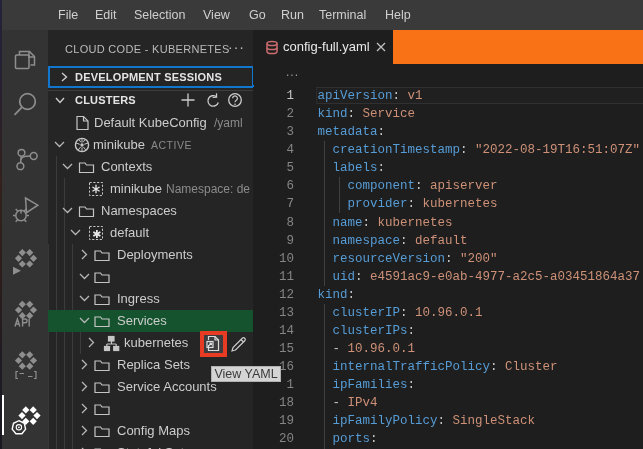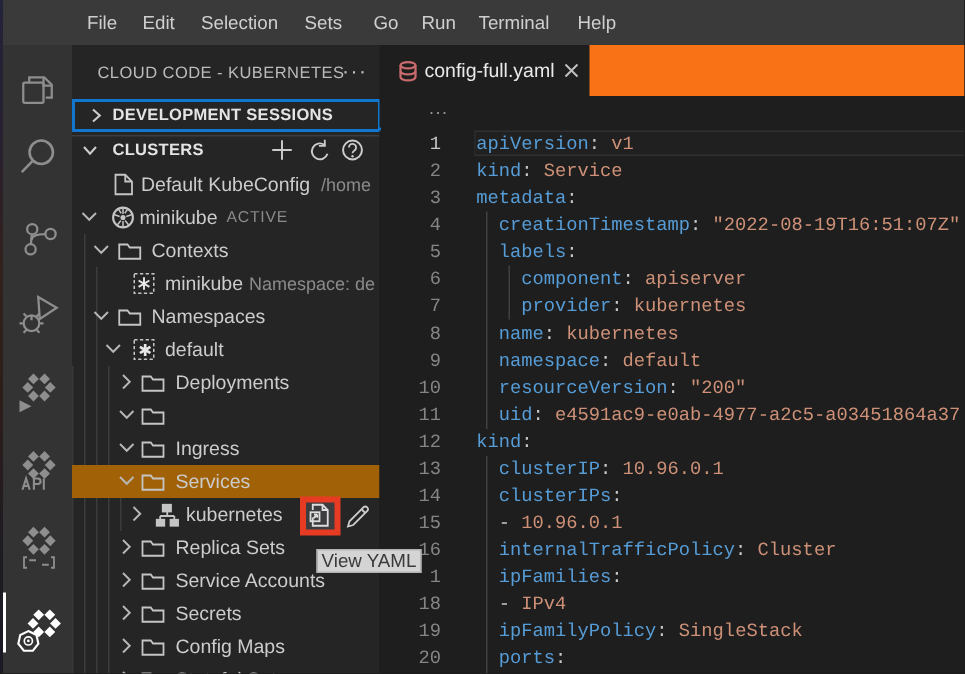--- a/index.html
+++ b/index.html
@@ -26,21 +26,21 @@
   color:#3a3a3a;font-size:12.5px;line-height:14px;text-align:center}
 #redbox{z-index:30;left:200px;top:330.5px;width:27px;height:26.5px;border:4px solid #e83b23;box-sizing:border-box}
 </style></head>
 <body>
 <div id="app">
 
 <div class="abs" id="menubar">
   <span style="left:56px">File</span>
   <span style="left:93px">Edit</span>
   <span style="left:132px">Selection</span>
-  <span style="left:201px">Sets</span>
+  <span style="left:201px">View</span>
   <span style="left:247px">Go</span>
   <span style="left:279px">Run</span>
   <span style="left:317px">Terminal</span>
   <span style="left:383px">Help</span>
 </div>
 
 <div class="abs" id="edge"></div>
 
 <div class="abs" id="actbar"></div>
 <div class="abs" style="left:2px;top:395px;width:2px;height:40px;background:#ffffff"></div>
@@ -133,21 +133,21 @@
 </svg>
 
 <div class="abs" style="left:56px;top:156px;width:1px;height:293px;background:#3c3c3c"></div>
 <div class="abs" style="left:64px;top:178px;width:1px;height:271px;background:#3c3c3c"></div>
 <div class="abs" style="left:72px;top:244px;width:1px;height:205px;background:#3c3c3c"></div>
 <div class="abs" style="left:80px;top:332px;width:1px;height:22px;background:#3c3c3c"></div>
 <div class="abs" style="left:48px;top:244px;width:1px;height:205px;background:#38383b"></div>
 
 <div class="abs row" style="top:112px">
       <span style="position:absolute;left:46px">Default KubeConfig</span>
-      <span class="dim" style="position:absolute;left:166px;font-size:12px">/home</span>
+      <span class="dim" style="position:absolute;left:166px;font-size:12px">/yaml</span>
     </div>
 <div class="abs row" style="top:134px">
       <span style="position:absolute;left:45px">minikube</span>
       <span class="dim" style="position:absolute;left:103px;font-size:10.5px;letter-spacing:.5px">ACTIVE</span>
     </div>
 <div class="abs row" style="top:156px">
       <span style="position:absolute;left:53px">Contexts</span>
     </div>
 <div class="abs row" style="top:178px">
       <span style="position:absolute;left:62px">minikube</span>
@@ -158,34 +158,31 @@
     </div>
 <div class="abs row" style="top:222px">
       <span style="position:absolute;left:62px">default</span>
     </div>
 <div class="abs row" style="top:244px">
       <span style="position:absolute;left:69px">Deployments</span>
     </div>
 <div class="abs row" style="top:288px">
       <span style="position:absolute;left:69px">Ingress</span>
     </div>
-<div class="abs row" style="top:310px;background:#a16207;width:205px">
+<div class="abs row" style="top:310px;background:#14532d;width:205px">
       <span style="position:absolute;left:69px">Services</span>
     </div>
 <div class="abs row" style="top:332px">
       <span style="position:absolute;left:76px">kubernetes</span>
     </div>
 <div class="abs row" style="top:354px">
       <span style="position:absolute;left:69px">Replica Sets</span>
     </div>
 <div class="abs row" style="top:376px">
       <span style="position:absolute;left:69px">Service Accounts</span>
-    </div>
-<div class="abs row" style="top:398px">
-      <span style="position:absolute;left:69px">Secrets</span>
     </div>
 <div class="abs row" style="top:420px">
       <span style="position:absolute;left:69px">Config Maps</span>
     </div>
 <div class="abs row" style="top:442px">
       <span style="position:absolute;left:69px">Stateful Sets</span>
     </div>
 
 <svg class="abs" style="left:48px;top:30px" width="205" height="419" viewBox="0 0 205 419">
 

